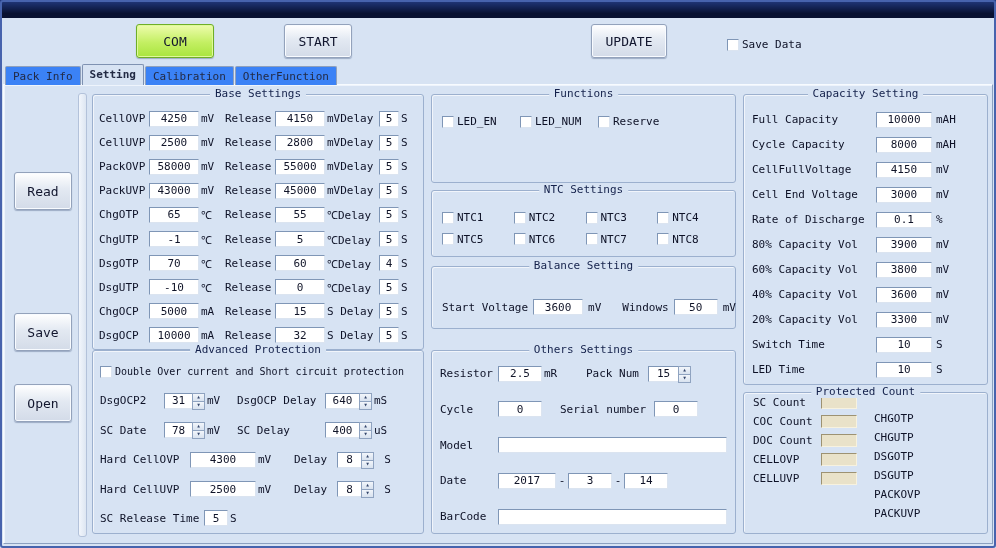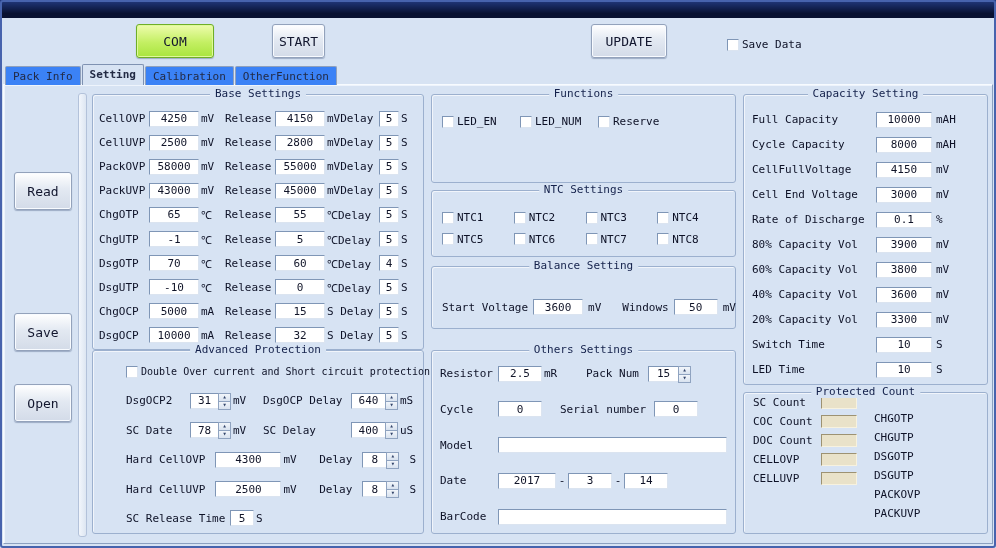--- a/index.html
+++ b/index.html
@@ -18,21 +18,21 @@
 
   
   .btn { position: absolute; display: flex; align-items: center; justify-content: center;
     font-family: inherit; font-size: 13px; color: #12162e;
     background: linear-gradient(#ffffff, #e3e9f2 45%, #d3dbe8);
     border: 1px solid #93a2bb; border-radius: 3px;
     box-shadow: 0 1px 1px rgba(70,90,130,.4), inset 0 0 0 1px #f8fbff; cursor: pointer; z-index: 4; }
   #btn-com { left: 136px; top: 24px; width: 78px; height: 34px;
     background: linear-gradient(#eefcad, var(--com_button, #c3ef62) 55%, #a9e53f);
     border-color: #6fae27; box-shadow: 0 1px 1px rgba(70,90,130,.4), inset 0 0 0 1px #dffa9a; }
-  #btn-start { left: 272px; top: 24px; width: 53px; height: 34px; }
+  #btn-start { left: 284px; top: 24px; width: 68px; height: 34px; }
   #btn-update { left: 591px; top: 24px; width: 76px; height: 34px; }
   .side { width: 58px; height: 38px; left: 14px; }
   #btn-read { top: 172px; } #btn-save { top: 313px; } #btn-open { top: 384px; }
 
   
   .tabbar { position: absolute; left: 5px; top: 64px; display: flex; align-items: flex-end; height: 21px; z-index: 3; }
   .tab { height: 19px; padding: 3px 7px 0; background: #3b82f6; border: 1px solid #8fa0bc; border-bottom: none;
     border-radius: 2px 2px 0 0; margin-right: 1px; color: #222a44; cursor: pointer; white-space: nowrap; }
   .tab[data-active="true"] { background: var(--bg, #d7e3f3); font-weight: bold; height: 21px; border-color: #7f92b2; }
 
@@ -65,21 +65,21 @@
 
   .row { display: flex; align-items: center; gap: 2px; height: 17px; }
 
   
   .bs-rows { position: absolute; top: 15px; bottom: 5px; left: 6px; right: 5px;
     display: flex; flex-direction: column; justify-content: space-between; }
   .lb{width:48px}.u22{width:22px}.rl{width:48px}.dl{width:50px}.su{width:8px}
 
   
   .adv-rows { position: absolute; top: 12px; bottom: 6px; left: 7px; right: 7px;
-    display: flex; flex-direction: column; justify-content: space-between; margin-left: 26px; }
+    display: flex; flex-direction: column; justify-content: space-between; }
   .adv-cb-label { font-size: 10px; }
   .aw20{width:20px}.aw62{width:62px}.aw86{width:86px}.aw88{width:88px}.aw102{width:102px}
   .ml8{margin-left:8px}.ml14{margin-left:14px}.ml16{margin-left:16px}
 
   
   .spin { display: inline-flex; align-items: stretch; height: 16px; }
   .spin-in { height: 16px; border-right: none; }
   .spin-btns { width: 13px; display: flex; flex-direction: column; }
   .sb { flex: 1; display: flex; align-items: center; justify-content: center; font-size: 7px; line-height: 1;
     background: linear-gradient(#f2f6fb, #d8e2ef); border: 1px solid #8fa3c0; color: #33456b; cursor: pointer; }

